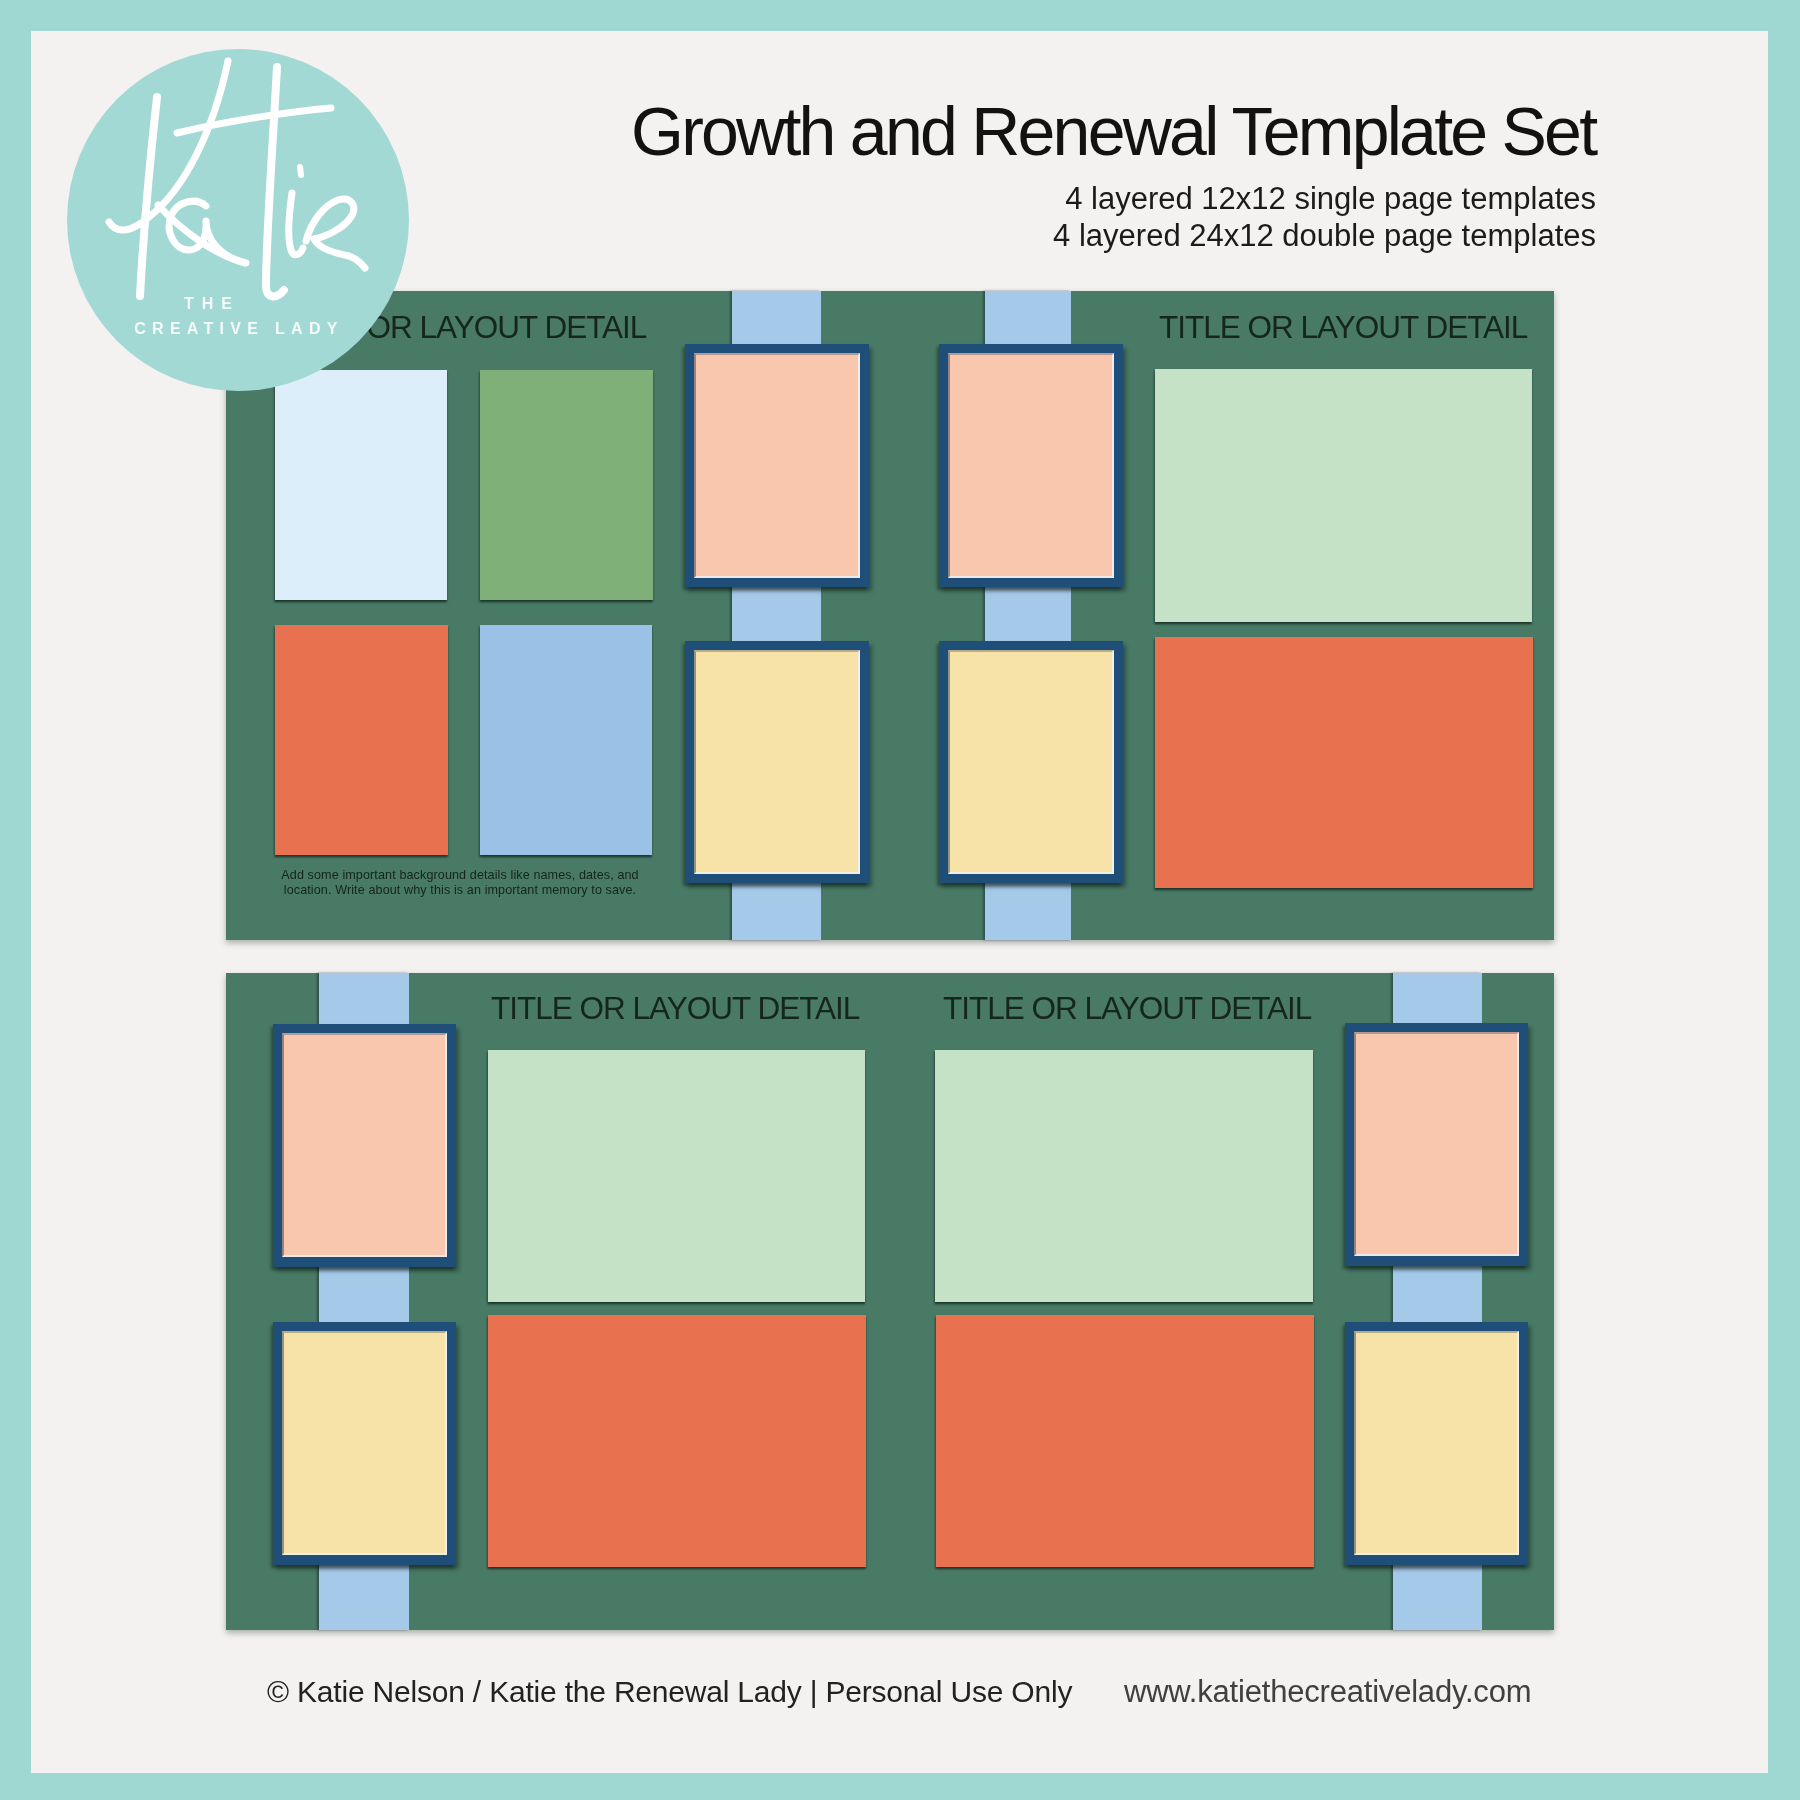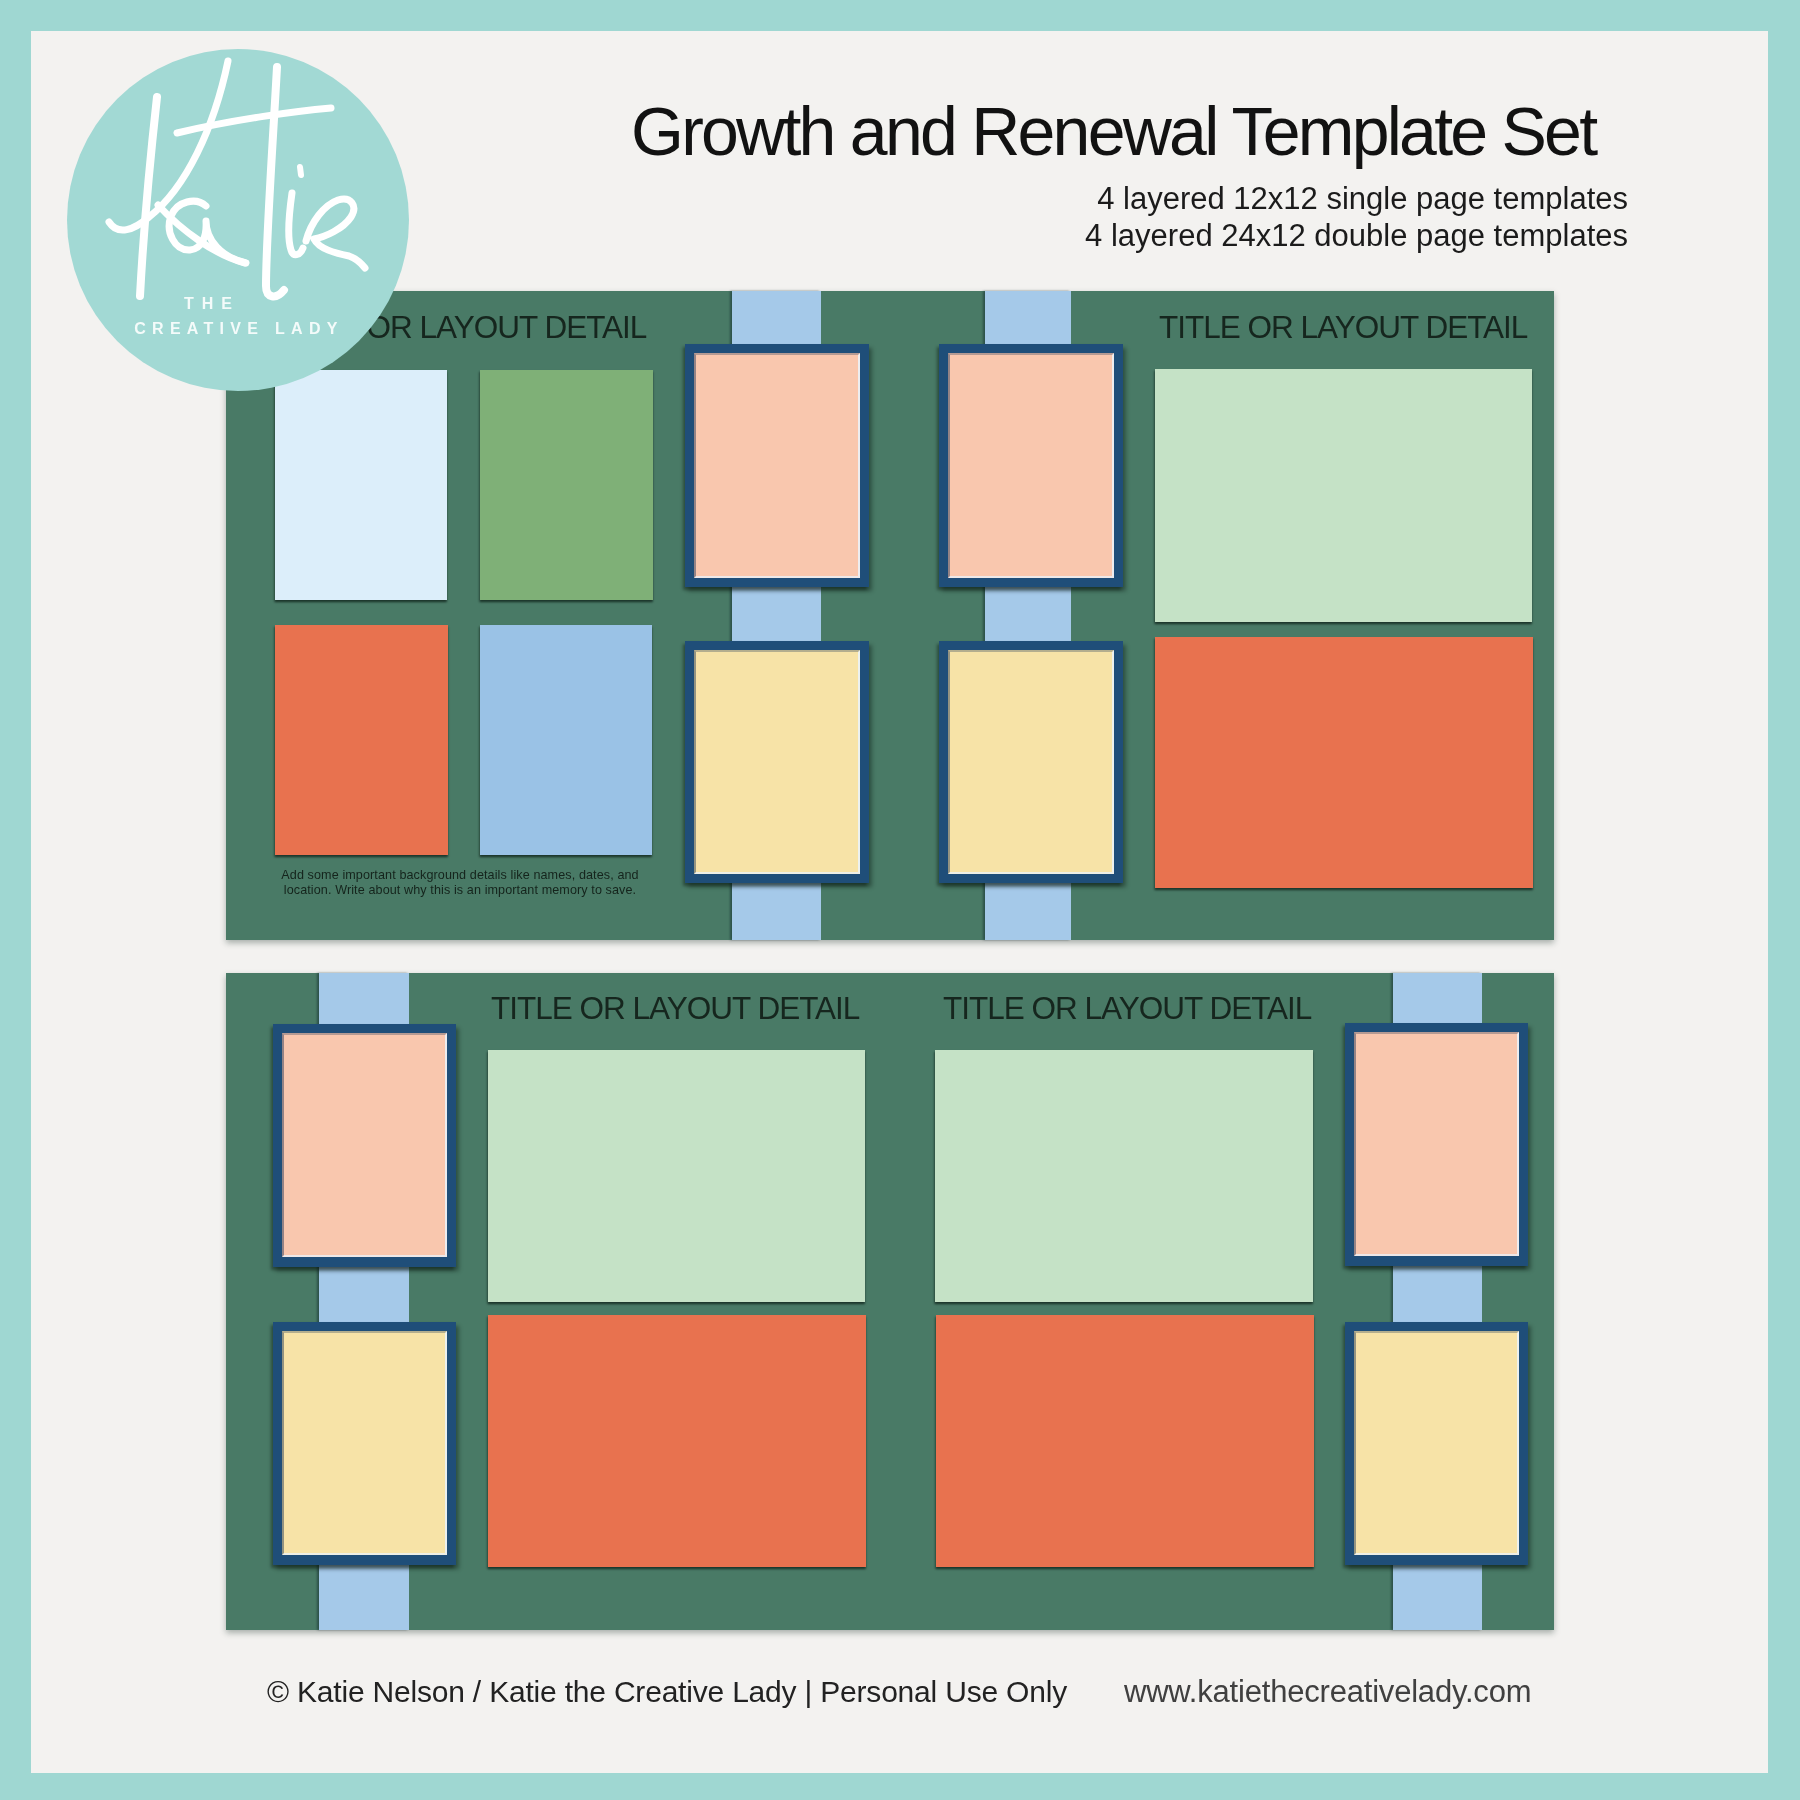--- a/index.html
+++ b/index.html
@@ -6,21 +6,21 @@
   body{width:1800px;height:1800px;position:relative;font-family:"Liberation Sans",sans-serif;background:#9fd7d2;overflow:hidden;}
   .abs{position:absolute;}
 </style>
 </head>
 <body>
 
 <div class="abs" style="left:31px;top:31px;width:1737px;height:1742px;background:#f3f2f0;"></div>
 
 <div class="abs" style="left:631px;top:92px;width:1000px;font-size:68px;color:#121212;letter-spacing:-2.75px;white-space:nowrap;">Growth and Renewal Template Set</div>
 
-<div class="abs" style="left:628px;top:180px;width:1000px;text-align:right;font-size:31px;color:#1b1b1b;letter-spacing:0px;line-height:37px;white-space:nowrap;">4 layered 12x12 single page templates<br>4 layered 24x12 double page templates</div>
+<div class="abs" style="left:596px;top:180px;width:1000px;text-align:right;font-size:31px;color:#1b1b1b;letter-spacing:0px;line-height:37px;white-space:nowrap;">4 layered 12x12 single page templates<br>4 layered 24x12 double page templates</div>
 
 <div class="abs" style="left:226px;top:291px;width:1328px;height:649px;background:#497a66;box-shadow:0 3px 6px rgba(30,50,40,0.35);"></div>
 
 <div class="abs" style="left:226px;top:973px;width:1328px;height:657px;background:#497a66;box-shadow:0 3px 6px rgba(30,50,40,0.35);"></div>
 
 <div class="abs" style="left:732px;top:291px;width:89px;height:649px;background:#a5c9e9;box-shadow:-2px 0 2px rgba(10,30,40,0.45);"></div>
 
 <div class="abs" style="left:278px;top:309px;width:370px;font-size:31.5px;color:#16261e;letter-spacing:-1.0px;white-space:nowrap;">TITLE OR LAYOUT DETAIL</div>
 
 <div class="abs" style="left:275px;top:370px;width:172px;height:230px;background:#dceefa;box-shadow:0 2px 2px rgba(8,22,16,0.55),-1px 2px 2px rgba(8,22,16,0.28);"></div>
@@ -74,21 +74,21 @@
 <div class="abs" style="left:935px;top:1050px;width:378px;height:252px;background:#c5e2c6;box-shadow:0 2px 2px rgba(8,22,16,0.55),-1px 2px 2px rgba(8,22,16,0.28);"></div>
 
 <div class="abs" style="left:936px;top:1315px;width:378px;height:252px;background:#e8724f;box-shadow:0 2px 2px rgba(8,22,16,0.55),-1px 2px 2px rgba(8,22,16,0.28);"></div>
 
 <div class="abs" style="left:1345px;top:1023px;width:183px;height:243px;background:#1f4e79;box-shadow:-2px 3px 3px rgba(8,22,16,0.45),3px 4px 4px rgba(8,22,16,0.38);"></div>
 <div class="abs" style="left:1354px;top:1032px;width:165px;height:224px;background:#f9c7ae;box-sizing:border-box;border-left:2px solid rgba(25,50,85,0.45);border-top:2px solid rgba(25,50,85,0.30);border-right:2px solid rgba(235,244,252,0.85);border-bottom:2px solid rgba(235,244,252,0.75);"></div>
 
 <div class="abs" style="left:1345px;top:1322px;width:183px;height:243px;background:#1f4e79;box-shadow:-2px 3px 3px rgba(8,22,16,0.45),3px 4px 4px rgba(8,22,16,0.38);"></div>
 <div class="abs" style="left:1354px;top:1331px;width:165px;height:224px;background:#f7e3a7;box-sizing:border-box;border-left:2px solid rgba(25,50,85,0.45);border-top:2px solid rgba(25,50,85,0.30);border-right:2px solid rgba(235,244,252,0.85);border-bottom:2px solid rgba(235,244,252,0.75);"></div>
 
-<div class="abs" style="left:267px;top:1675px;font-size:30px;color:#222222;letter-spacing:-0.2px;white-space:nowrap;">© Katie Nelson / Katie the Creative Lady | Personal Use Only</div>
+<div class="abs" style="left:267px;top:1675px;font-size:30px;color:#222222;letter-spacing:-0.2px;white-space:nowrap;">© Katie Nelson / Katie the Renewal Lady | Personal Use Only</div>
 
 <div class="abs" style="left:1124px;top:1674px;font-size:31px;color:#404040;letter-spacing:-0.2px;white-space:nowrap;">www.katiethecreativelady.com</div>
 
 <div class="abs" style="left:67px;top:49px;width:342px;height:342px;border-radius:50%;background:#a2d9d4;"></div>
 
 <svg class="abs" style="left:67px;top:49px;" width="342" height="342" viewBox="67 49 342 342" fill="none">
   <g stroke="#ffffff" stroke-linecap="round" stroke-linejoin="round" fill="none">
 
     <path d="M157,97 C150,160 143,240 140,296" stroke-width="8"></path>
 

